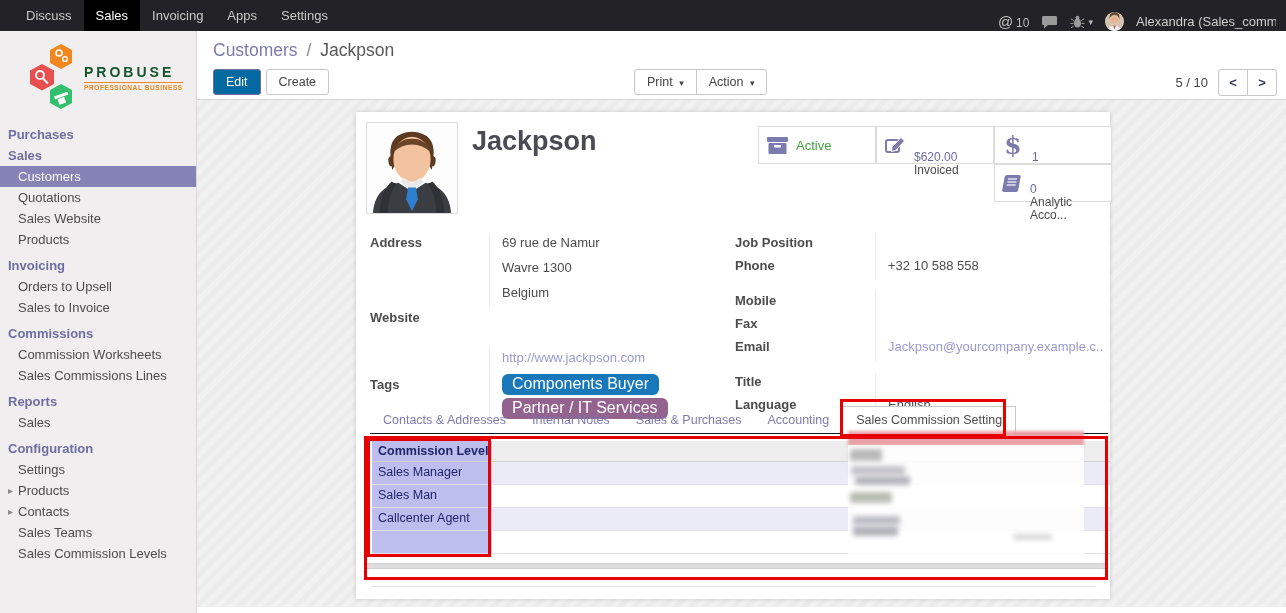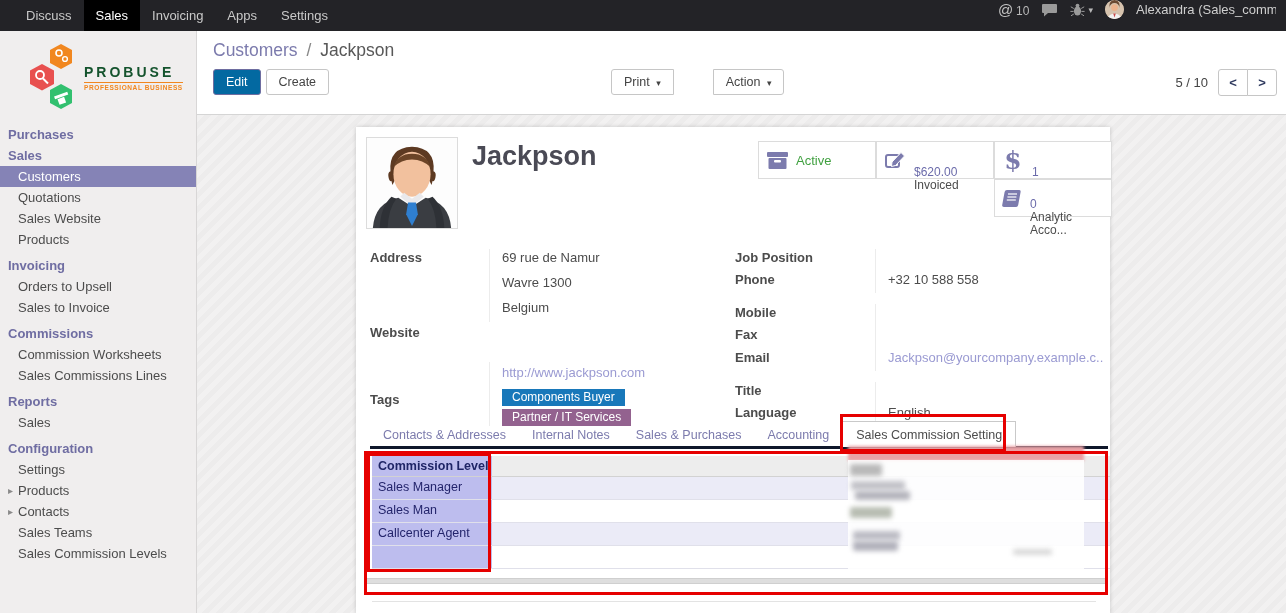--- a/index.html
+++ b/index.html
@@ -2,21 +2,21 @@
 <html><head>
 <meta charset="utf-8">
 <style>
   * { margin:0; padding:0; box-sizing:border-box; }
   html,body { width:1286px; height:613px; overflow:hidden; background:#fff;
               font-family:"Liberation Sans", sans-serif; }
   .screen { position:relative; width:1286px; height:613px; }
 
   
   .topbar { position:absolute; left:0; top:0; width:100%; height:31px;
-            background:#232327; display:flex; align-items:flex-start; z-index:30; }
+            background:#232327; display:flex; align-items:flex-end; z-index:30; }
   .tmenu { display:flex; height:100%; margin-left:14px; }
   .titem { color:#c9c9c9; font-size:13px; padding:0 12px; display:flex; align-items:center;
            cursor:pointer; height:100%; }
   .titem.active { background:#000; color:#fff; }
   .tright { margin-left:auto; display:flex; align-items:center; gap:12px; padding-right:10px;
             color:#b9b9b9; font-size:13px; }
   .mentions { display:flex; align-items:baseline; gap:3px; cursor:pointer; }
   .at { font-size:15px; color:#c2c2c2; }
   .cnt { font-size:12px; }
   .tic { display:flex; align-items:center; cursor:pointer; }
@@ -33,30 +33,30 @@
   .logo-sub { color:#f1871f; font-size:6.5px; font-weight:bold; letter-spacing:0.6px;
               border-top:1px solid #f1871f; margin-top:2px; padding-top:1px; }
   .snav { font-size:13px; }
   .sec-h { color:#6f6da2; font-weight:bold; padding:0 0 0 8px; line-height:21px; margin-top:5px; cursor:pointer; }
   .s-item { color:#4c4c4c; padding-left:18px; line-height:21px; cursor:pointer; display:flex; align-items:center; }
   .s-item.active { background:#8583b6; color:#fff; }
   .s-item .arrow { color:#8a8a8a; font-size:10px; margin-left:-10px; width:10px; }
 
   
   .main { position:absolute; left:197px; top:31px; width:1089px; height:582px; }
-  .cp { position:relative; height:84px; background:#fff; border-bottom:1px solid #d5d5d5; }
+  .cp { position:relative; height:69px; background:#fff; border-bottom:1px solid #d5d5d5; }
   .breadcrumb { position:absolute; left:16px; top:9px; font-size:17.5px; }
   .bc-link { color:#7c7bad; cursor:pointer; }
   .bc-sep { color:#888; margin:0 4px; }
   .bc-cur { color:#585858; }
   .btn { font-size:12.5px; border-radius:3px; padding:5px 12px; cursor:pointer;
          display:inline-block; border:1px solid #c6c6c6; background:#fff; color:#444; }
   .btn.primary { background:#0369a1; border-color:#6e6da0; color:#fff; }
   .cp-left { position:absolute; left:16px; top:38px; display:flex; gap:5px; }
-  .cp-mid { position:absolute; left:414px; top:38px; display:flex;gap:40px; }
+  .cp-mid { position:absolute; left:437px; top:38px; display:flex; }
   .cp-mid .btn:first-child { border-radius:3px 0 0 3px; }
   .cp-mid .btn:last-child { border-radius:0 3px 3px 0; margin-left:-1px; }
   .cp-right { position:absolute; right:9px; top:38px; display:flex; align-items:center; gap:10px; }
   .pager-txt { font-size:13px; color:#444; }
   .pager-btn { width:30px; height:27px; background:#fff; border:1px solid #c6c6c6;
                display:flex; align-items:center; justify-content:center;
                font-weight:bold; color:#2f3a5f; cursor:pointer; font-size:13px; }
   .pager-btn.prev { border-radius:3px 0 0 3px; }
   .pager-btn.next { border-radius:0 3px 3px 0; margin-left:-1px; }
 
@@ -84,27 +84,27 @@
   .fields { position:absolute; left:14px; top:122px; width:730px; display:grid;
             grid-template-columns:365px 365px; font-size:13px; }
   .fgrid { display:grid; grid-template-columns:119px 1fr; }
   .fgrid.r { grid-template-columns:140px 1fr; }
   .flabel { font-weight:bold; color:#4c4c4c; line-height:17px; }
   .fval { border-left:1px solid #ececec; padding-left:12px; line-height:17px; color:#4c4c4c; min-height:17px; }
   .gap { height:6px; }
   .link { color:#9a9ad2; cursor:pointer; }
   .tagwrap { display:flex; flex-direction:column; gap:3px; align-items:flex-start; padding:2px 0 0 12px;
              border-left:1px solid #ececec; }
-  .pill { color:#fff; font-size:12px; padding:1px 10px 2px; border-radius:0; }
+  .pill { color:#fff; font-size:16px; padding:1px 10px 2px; border-radius:6px; }
   .pill.blue { background:#1878ba; }
   .pill.purple { background:#93628f; }
 
   
   .tabs { position:absolute; left:14px; top:294px; right:2px; height:28px;
-          border-bottom:3px solid #0f172a; font-size:12.5px; display:flex; }
+          border-bottom:1px solid #0f172a; font-size:12.5px; display:flex; }
   .tab { color:#7c7bad; padding:7px 13px 0; cursor:pointer; }
   .tab.active { color:#4c4c4c; background:#fff; border:1px solid #c9c9c9; border-bottom:none;
                 margin-bottom:-1px; padding-top:6px; }
 
   
   .tree { position:absolute; left:16px; top:329px; width:738px; font-size:12.5px; }
   .trow { height:23px; border-bottom:1px solid #e0e0ea; position:relative; }
   .thead { height:21px; background:#ededed; border-bottom:1px solid #d2d2d2; }
   .odd { background:#ebebf7; }
   .even { background:#fff; }

